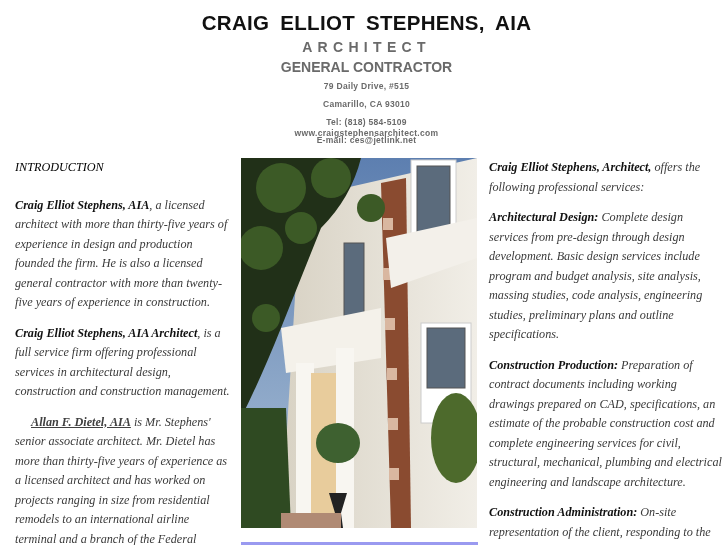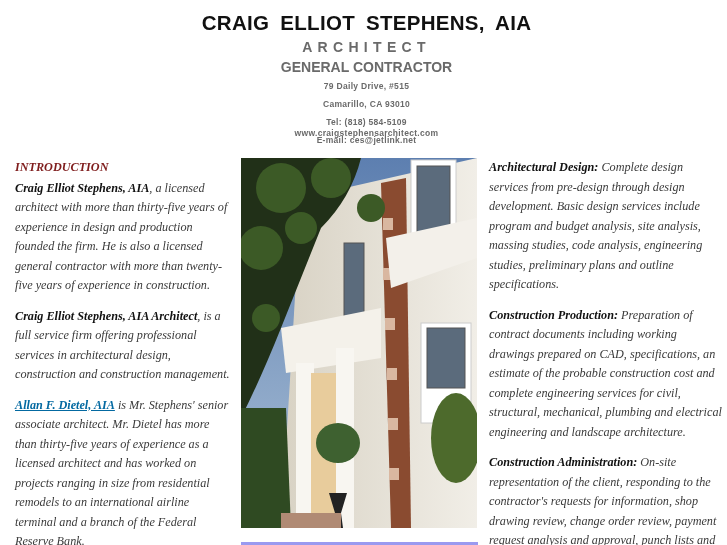--- a/index.html
+++ b/index.html
@@ -6,23 +6,23 @@
   body { width: 727px; height: 545px; overflow: hidden; position: relative; font-family: "Liberation Serif", serif; }
   .header { position: absolute; left: 0; top: 0; width: 733px; text-align: center; font-family: "Liberation Sans", sans-serif; }
   .title { position: absolute; top: 11px; left: 0; width: 100%; font-size: 20.5px; font-weight: bold; color: #111; letter-spacing: 0.3px; word-spacing: 5px; }
   .subtitle { position: absolute; top: 39px; left: 0; width: 100%; font-size: 14px; font-weight: bold; color: #6a6a6a; letter-spacing: 5.3px; }
   .subtitle2 { position: absolute; top: 59px; left: 0; width: 100%; font-size: 14px; font-weight: bold; color: #6a6a6a; }
   .addr { position: absolute; left: 0; width: 100%; font-size: 8.5px; font-weight: bold; color: #6a6a6a; letter-spacing: 0.3px; }
   .col { position: absolute; top: 158px; font-style: italic; font-size: 12.2px; line-height: 19.5px; color: #3a3a3a; }
   .col.left { left: 15px; width: 218px; }
   .col.right { left: 489px; width: 236px; }
   .col p { margin: 0 0 11px 0; }
-  .col .heading { font-weight: bold; color: #7f1d1d; margin-bottom: 1px; }
+  .col .heading { font-weight: normal; color: #000000; margin-bottom: 18px; }
   .col b { color: #111; }
-  .col a { color: #0369a1; font-weight: bold; text-decoration: underline; }
+  .col a { color: #404040; font-weight: bold; text-decoration: underline; margin-left: 16px; }
   .photo { position: absolute; left: 241px; top: 158px; width: 236px; height: 370px; overflow: hidden; background: #e9e6df; }
   .bar { position: absolute; left: 241px; top: 542px; width: 237px; height: 4px; background: #9a9af0; }
 </style>
 </head>
 <body>
 
 <div class="header">
   <div class="title">CRAIG ELLIOT STEPHENS, AIA</div>
   <div class="subtitle">ARCHITECT</div>
   <div class="subtitle2">GENERAL CONTRACTOR</div>
@@ -89,18 +89,19 @@
     </g>
     <path d="M0,250 L45,250 L50,370 L0,370 Z" fill="#2f4a22"></path>
     <ellipse cx="97" cy="285" rx="22" ry="20" fill="#3e6130"></ellipse>
     <path d="M88,335 L106,335 L100,355 L102,370 L92,370 L94,355 Z" fill="#222"></path>
     <ellipse cx="215" cy="280" rx="25" ry="45" fill="#4d6a2c"></ellipse>
     <rect x="40" y="355" width="60" height="15" fill="#b08a74"></rect>
   </svg>
 </div>
 
 <div class="col right">
+  <p><b>Craig Elliot Stephens, Architect,</b><span> offers the following professional services:</span></p>
   <p><b>Architectural Design:</b><span>  Complete design services from pre-design through design development. Basic design services include program and budget analysis, site analysis, massing studies, code analysis, engineering studies, preliminary plans and outline specifications.</span></p>
   <p><b>Construction Production:</b><span>  Preparation of contract documents including working drawings prepared on CAD, specifications, an estimate of the probable construction cost and complete engineering services for civil, structural, mechanical, plumbing and electrical engineering and landscape architecture.</span></p>
   <p><b>Construction Administration:</b><span>  On-site representation of the client, responding to the contractor's requests for information, shop drawing review, change order review, payment request analysis and approval, punch lists and record drawings.</span></p>
 </div>
 
 <div class="bar"></div>
 
 </body></html>

